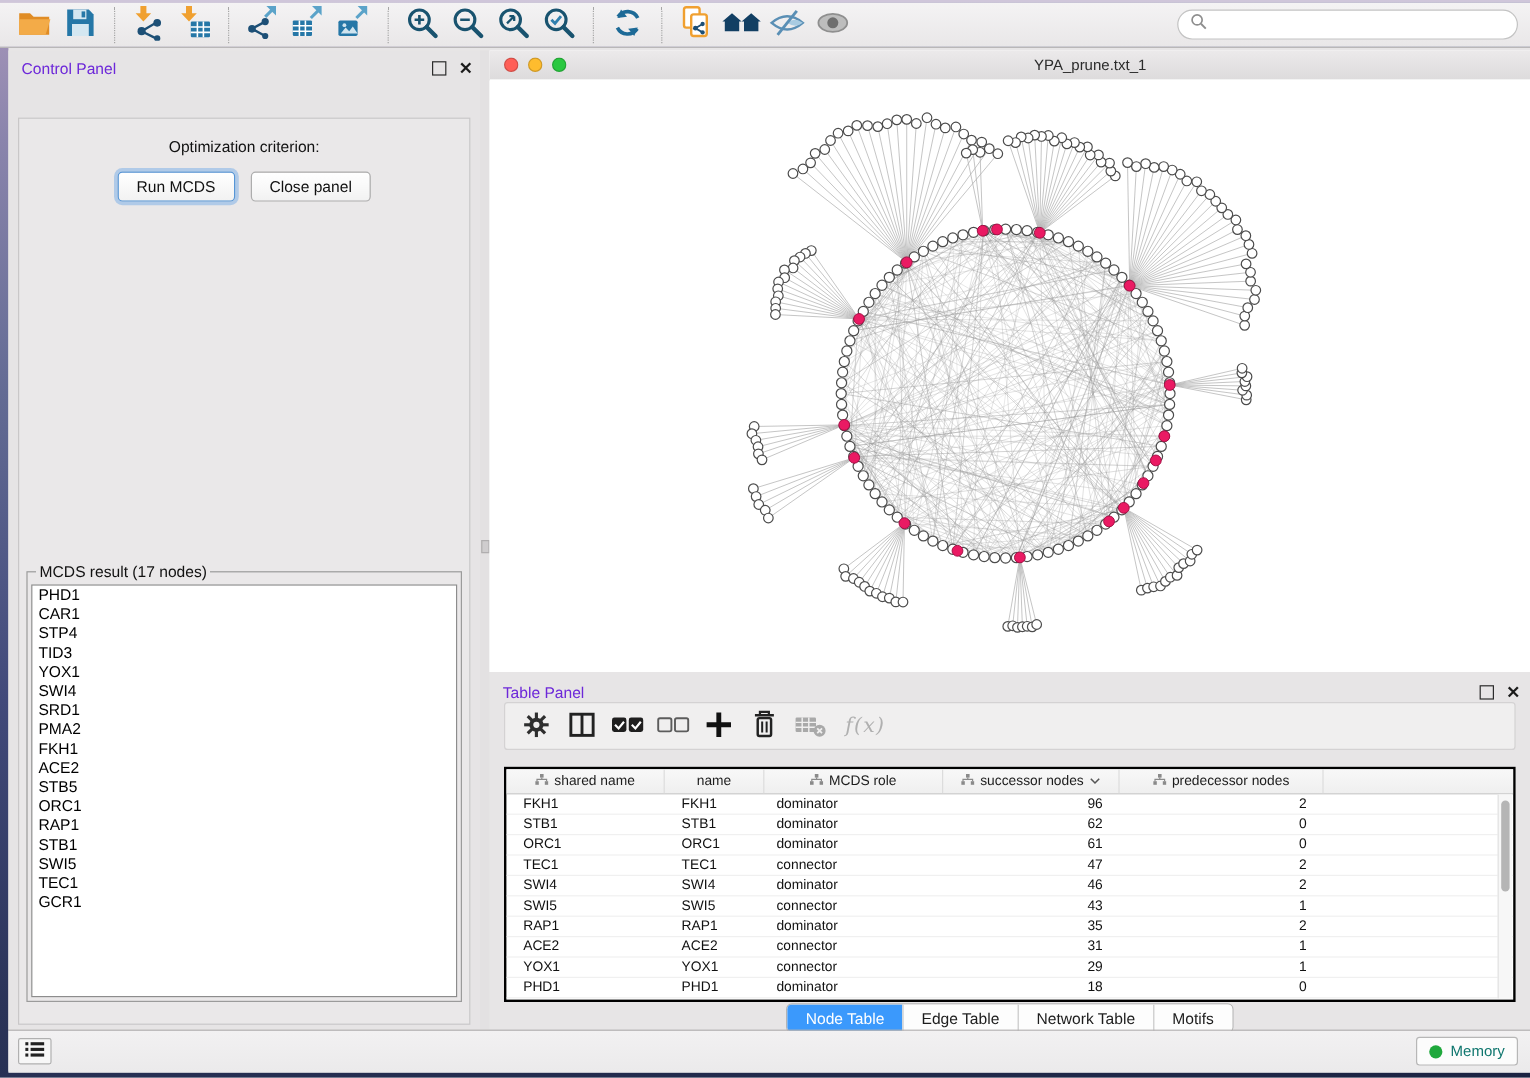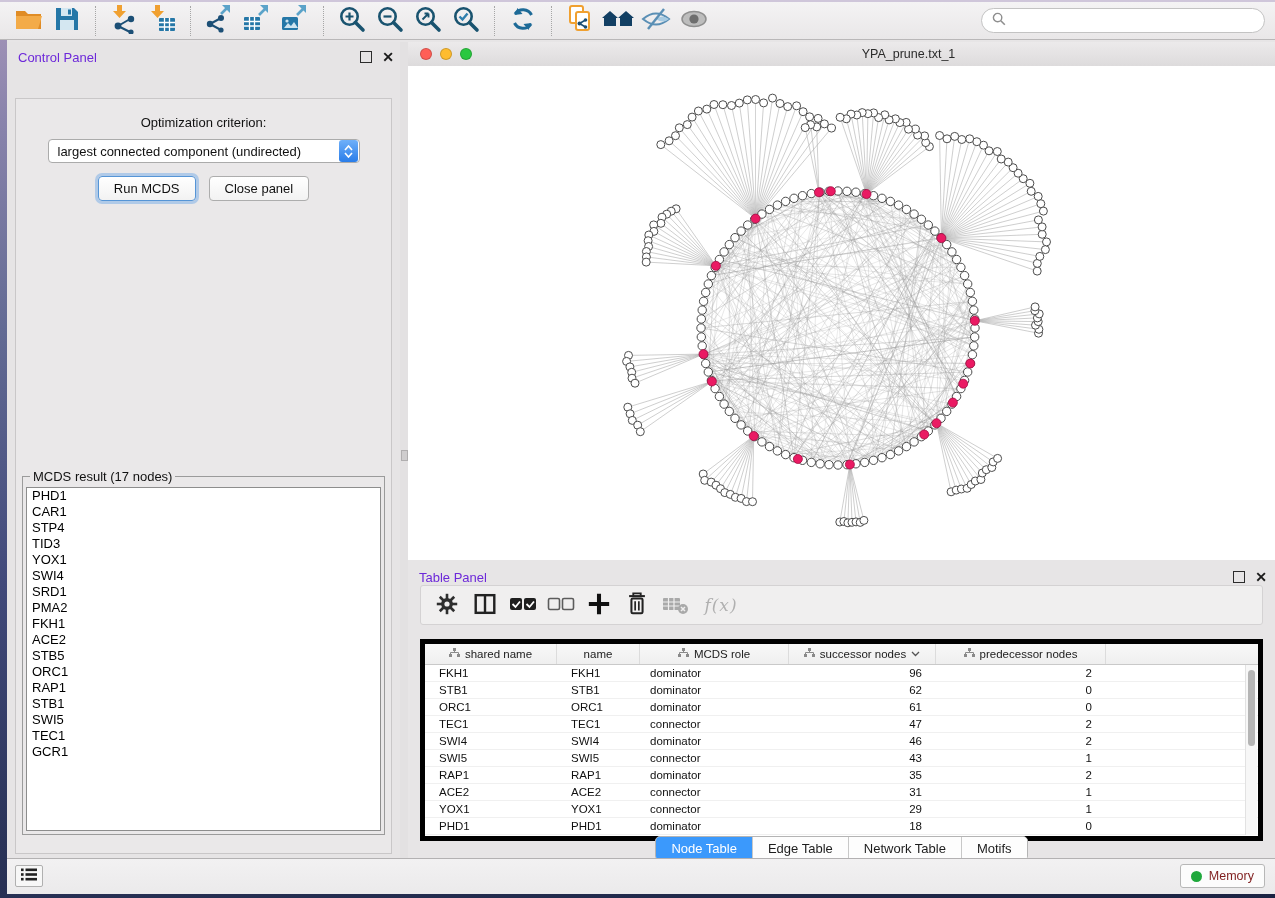--- a/index.html
+++ b/index.html
@@ -59,21 +59,21 @@
   .light{width:12px;height:12px;border-radius:50%;border:1px solid rgba(0,0,0,.18);box-sizing:border-box}
   .net-title{position:absolute;left:0;right:0;text-align:center;font-size:12.5px;color:#2b2b2b;pointer-events:none}
   .net-canvas{position:absolute;left:0;top:24px;width:867px;height:494px;background:#fff}
   .net-canvas svg{display:block}
   
   .table-panel{position:absolute;left:401px;top:520px;width:867px;height:298px;background:#e7e5e6}
   .tp-toolbar{position:absolute;left:12px;right:12px;top:25px;height:40px;background:#f0efef;border:1px solid #d4d2d3;border-radius:3px;
     display:flex;align-items:center;gap:6px;padding-left:10px;box-sizing:border-box}
   .tp-btn{width:32px;height:32px;border:none;background:transparent;display:flex;align-items:center;justify-content:center;padding:0}
   .fx-label{font-family:"DejaVu Serif",serif;font-style:italic;font-size:17px;color:#b0b0b0;letter-spacing:1px}
-  .data-table{position:absolute;left:12px;right:12px;top:79px;height:192px;background:#fff;border:5px solid #000000;overflow:hidden}
+  .data-table{position:absolute;left:12px;right:12px;top:79px;height:192px;background:#fff;border:2px solid #000000;overflow:hidden}
   .thead{display:flex;height:20px;background:linear-gradient(#f8f8f8,#efefef);border-bottom:1px solid #c9c9c9}
   .th{display:flex;align-items:center;justify-content:center;gap:5px;border-right:1px solid #dcdcdc;font-size:11.5px;color:#1c1c1c;box-sizing:border-box;position:relative}
   .th .sort-caret{display:none;align-items:center}
   .th.sorted .sort-caret{display:inline-flex}
   .tr{display:flex;height:16px;align-items:center;border-bottom:1px solid #f0f0f0}
   .td{font-size:11.5px;color:#111;box-sizing:border-box;white-space:nowrap;overflow:hidden}
   .th:nth-child(1),.td:nth-child(1){width:132px}
   .th:nth-child(2),.td:nth-child(2){width:83px}
   .th:nth-child(3),.td:nth-child(3){width:149px}
   .th:nth-child(4),.td:nth-child(4){width:147px}
@@ -84,21 +84,21 @@
   .td:nth-child(3){padding-left:10px}
   .td:nth-child(4),.td:nth-child(5){text-align:right;padding-right:14px}
   .tbl-scroll{position:absolute;right:1px;top:21px;bottom:1px;width:11px;background:#f7f7f7;border-left:1px solid #e2e2e2}
   .tbl-thumb{position:absolute;left:2px;top:5px;width:7px;height:76px;background:#b5b5b5;border-radius:4px}
   .tp-tabs-wrap{position:absolute;left:0;right:0;top:276px;display:flex;justify-content:center}
   
   .status-bar{position:absolute;left:0;right:0;top:818px;height:35px;background:linear-gradient(#f2f1f2,#ebeaeb);border-top:1px solid #b3b1b2}
   .status-left-btn{position:absolute;left:8px;top:6px;width:28px;height:22px;background:#f7f7f7;border:1px solid #b0b0b0;border-radius:2px;
     display:flex;align-items:center;justify-content:center;padding:0}
   .memory-btn{position:absolute;right:10px;top:5px;height:24px;background:#fcfcfc;border:1px solid #b7b7b7;border-radius:3px;
-    display:flex;align-items:center;gap:7px;padding:0 10px;font-size:12.5px;color:#7f1d1d;font-family:"Liberation Sans",sans-serif}
+    display:flex;align-items:center;gap:7px;padding:0 10px;font-size:12.5px;color:#0f766e;font-family:"Liberation Sans",sans-serif}
   .mem-dot{width:11px;height:11px;border-radius:50%}
 </style>
 </head>
 <body>
 
 <div class="toolbar">
   <button class="tb-btn">
       <span>
     <svg width="30" height="28" viewBox="0 0 30 28">
           <path d="M2 6h9l3 3h13v15H2z" fill="#e08c25"></path>
@@ -261,31 +261,20 @@
   <div class="control-panel">
     <div class="panel-title-row">
       <span class="panel-title">Control Panel</span>
       <span class="panel-wctl">
         <span class="wctl-float"></span>
         <span class="wctl-close">✕</span>
       </span>
     </div>
     <div class="cp-inner">
       <div class="opt-label">Optimization criterion:</div>
-      <div class="opt-select">
-        <span class="opt-select-text">largest connected component (undirected)</span>
-        <span class="opt-stepper">
-          <svg width="9" height="6" viewBox="0 0 9 6">
-              <path d="M1 5l3.5-4L8 5" fill="none" stroke="#fff" stroke-width="1.6"></path>
-            </svg>
-          <svg width="9" height="6" viewBox="0 0 9 6">
-              <path d="M1 1l3.5 4L8 1" fill="none" stroke="#fff" stroke-width="1.6"></path>
-            </svg>
-        </span>
-      </div>
       <div class="btn-row">
         <button class="push-btn focused">Run MCDS</button>
         <button class="push-btn">Close panel</button>
       </div>
       <fieldset class="mcds-group">
         <legend>MCDS result (17 nodes)</legend>
         <div class="mcds-list">
         <div class="mcds-item">PHD1</div>
             <div class="mcds-item">CAR1</div>
             <div class="mcds-item">STP4</div>

